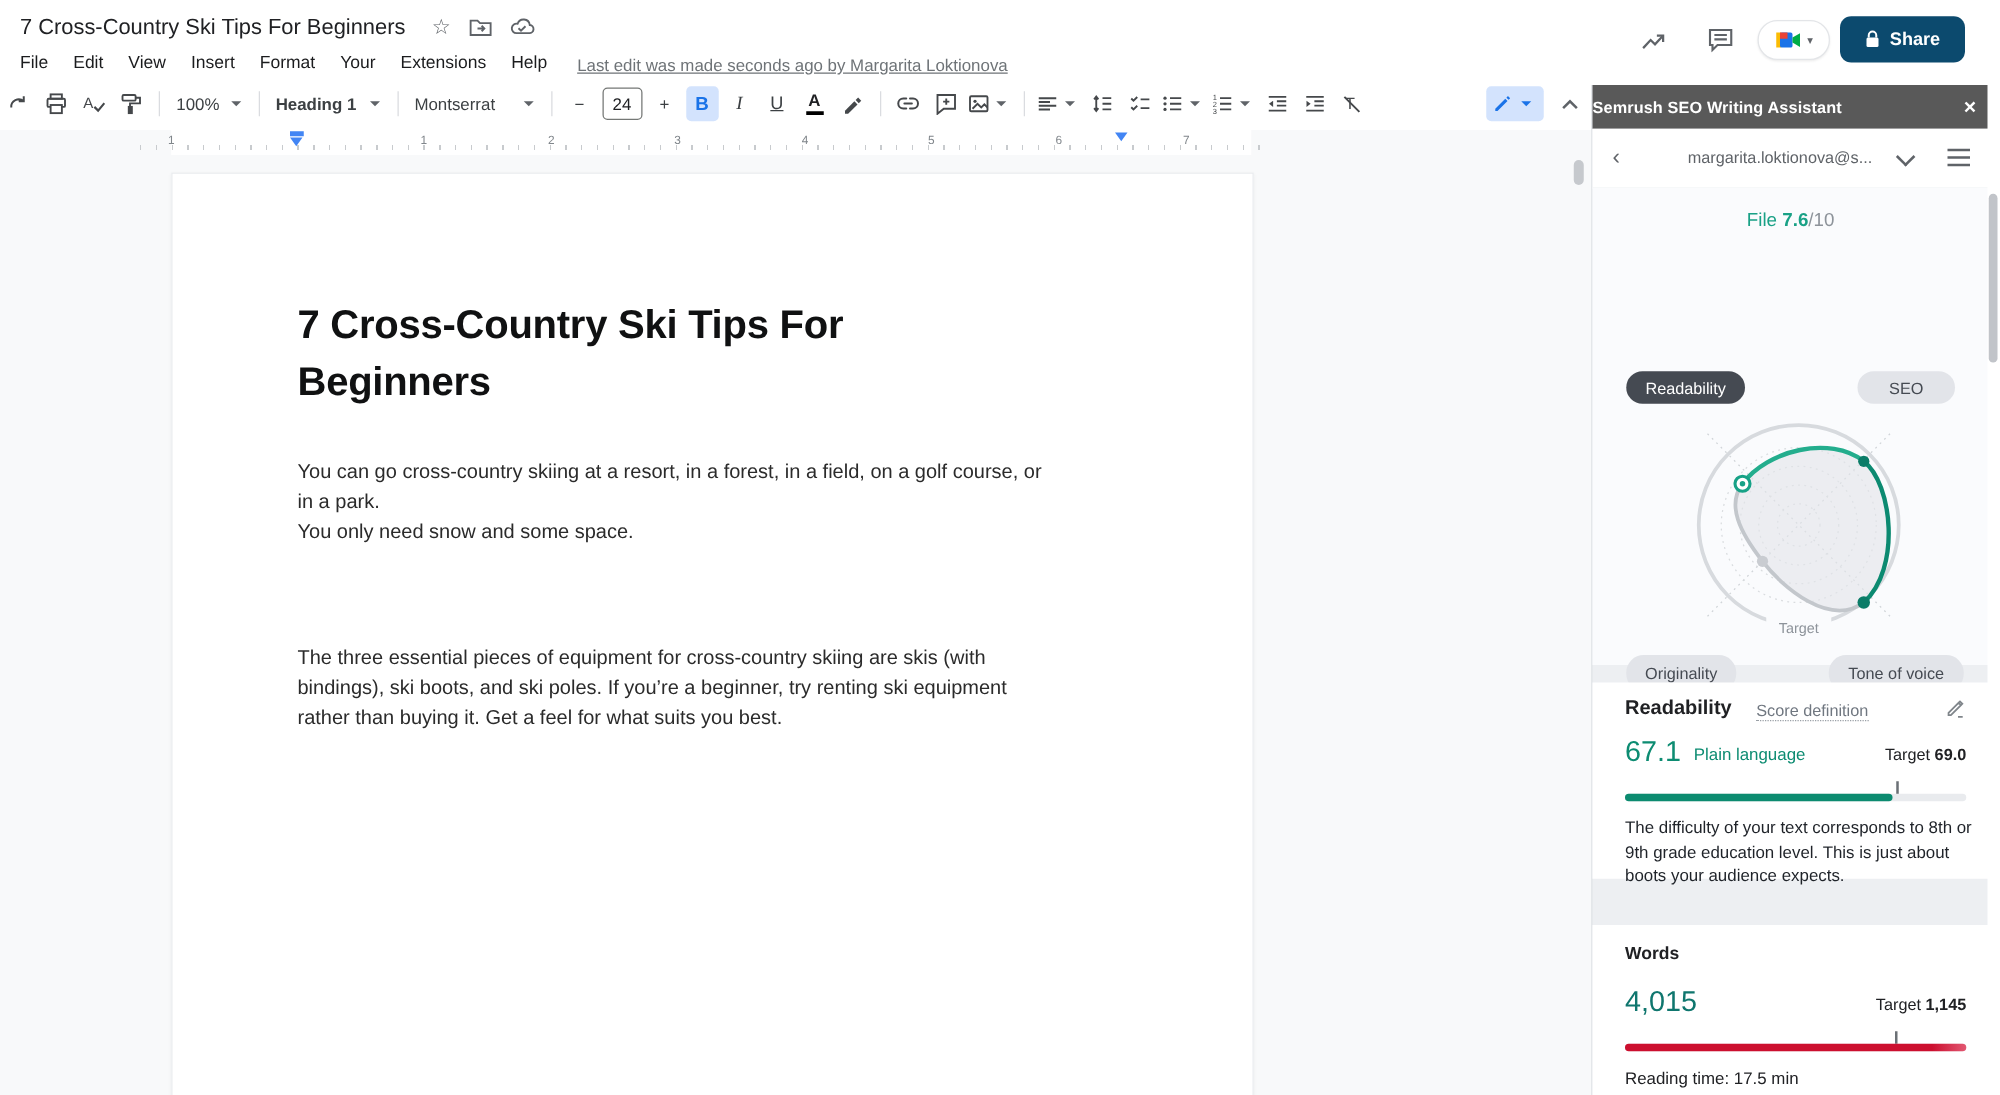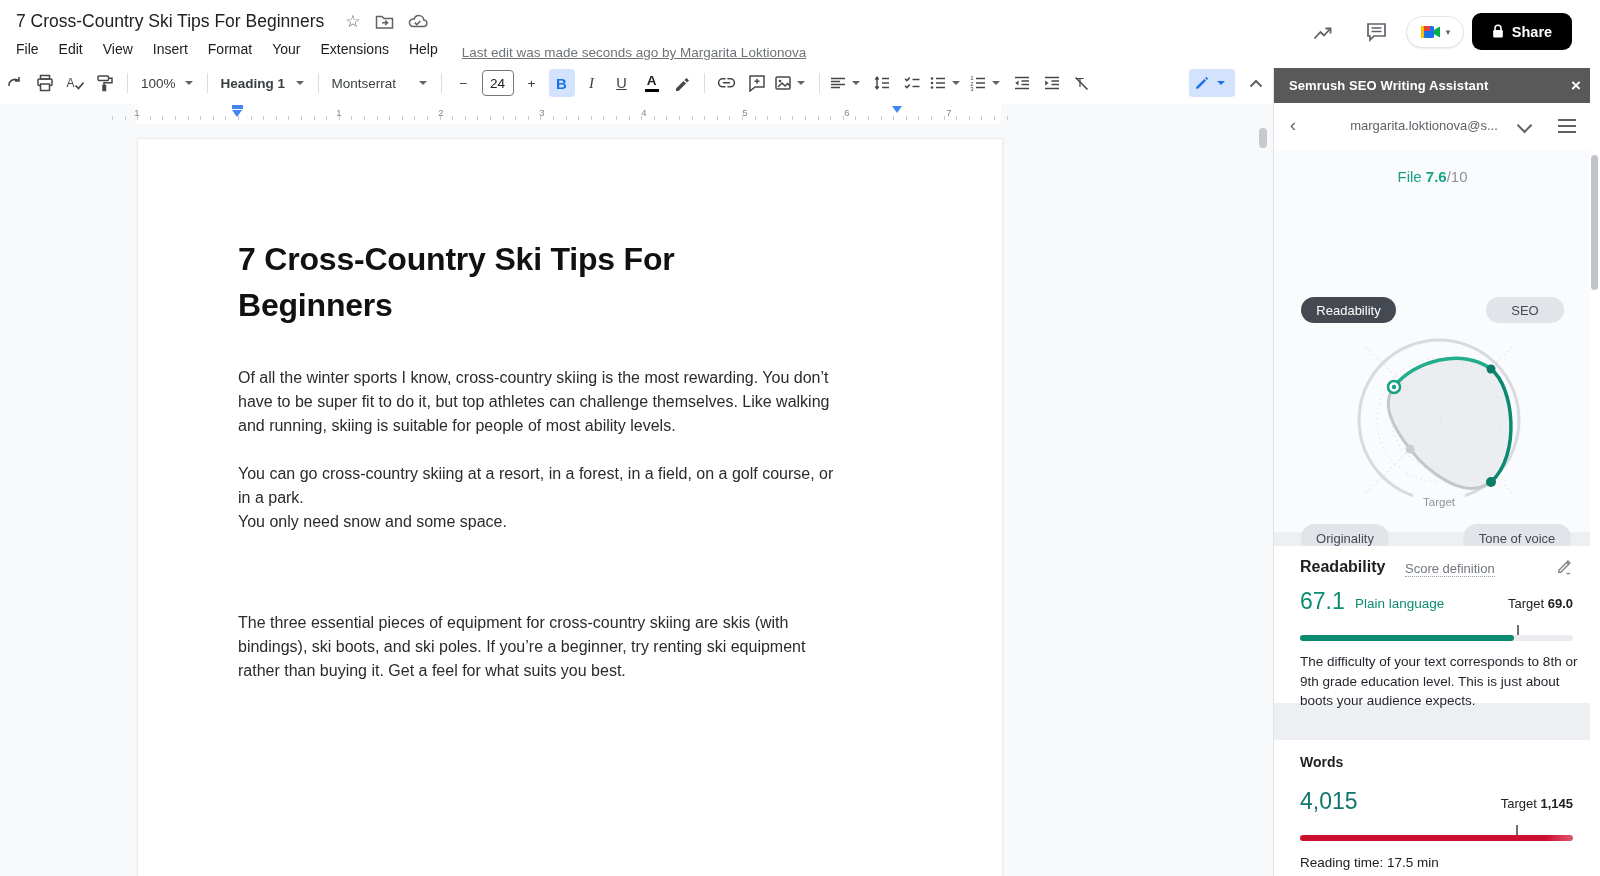--- a/index.html
+++ b/index.html
@@ -16,21 +16,21 @@
   .trow2{position:absolute;left:6px;top:36px;display:flex;align-items:flex-end;height:24px;}
   .menu-item{font-size:14px;color:#1b1c1e;padding:3px 10px;border-radius:4px;white-space:nowrap;}
   .last-edit{font-size:13.5px;color:#6e7377;text-decoration:underline;margin-left:14px;white-space:nowrap;}
 
   
   .tr-ic{position:absolute;color:#5f6368;}
   .meet-pill{position:absolute;left:1406px;top:16px;width:56px;height:30px;border:1px solid #e3e5e8;
              border-radius:16px;display:flex;align-items:center;justify-content:center;gap:4px;background:#fff;
              box-shadow:0 1px 2px rgba(0,0,0,.08);}
   .caret-sm{font-size:9px;color:#5f6368;}
-  .share-btn{position:absolute;left:1472px;top:13px;width:100px;height:37px;background:#000000;border-radius:9px;
+  .share-btn{position:absolute;left:1472px;top:13px;width:100px;height:37px;background:#0c4a6e;border-radius:9px;
              display:flex;align-items:center;justify-content:center;gap:8px;color:#fff;font-size:14.5px;font-weight:bold;}
 
   
   .toolbar{position:absolute;left:0;top:62px;width:1273px;height:42px;background:#fff;display:flex;align-items:center;
            border-bottom:1px solid #eceef0;}
   .tbtn{height:28px;min-width:26px;display:flex;align-items:center;justify-content:center;border-radius:4px;
         margin:0 2px;color:#45484b;position:relative;}
   .tbtn.active{background:#d3e3fd;}
   .ttxt{font-size:13.5px;color:#3c4043;padding:0 4px;white-space:nowrap;}
   .crt{width:0;height:0;border-left:4px solid transparent;border-right:4px solid transparent;
@@ -68,21 +68,21 @@
           margin:0 0 38px 0;max-width:560px;}
   .doc-p{font-size:16px;line-height:24px;margin:0;}
   .mb24{margin-bottom:24px;} .mb0{margin-bottom:0;}
   .doc-h2{font-size:25px;line-height:36px;font-weight:bold;color:#101112;margin:39px 0 0 0;white-space:nowrap;}
   .doc-p-last{margin-top:77px;}
   .doc-scroll{position:absolute;left:1259px;top:4px;width:8px;height:20px;background:#c6c9cd;border-radius:4px;}
 
   
   .panel{position:absolute;left:1273px;top:68px;width:317px;height:808px;background:#edeff2;border-left:1px solid #e0e3e6;}
   .sr-header{position:absolute;left:0;top:0;width:100%;height:35px;background:#595959;display:flex;align-items:center;}
-  .sr-title{color:#fff;font-size:13px;font-weight:bold;margin-left:15px;letter-spacing:.1px;}
+  .sr-title{color:#fff;font-size:13px;font-weight:bold;letter-spacing:.1px;}
   .sr-close{position:absolute;right:10px;top:0;height:35px;display:flex;align-items:center;color:#fff;
             font-size:17px;font-weight:bold;}
   .sr-account{position:absolute;left:0;top:35px;width:100%;height:47px;background:#fff;border-bottom:1px solid #e7e9ec;}
   .sr-back{position:absolute;left:16px;top:11px;font-size:18px;color:#5f6368;line-height:22px;}
   .sr-email{position:absolute;left:60px;top:15px;width:180px;text-align:center;font-size:13px;color:#5f6368;white-space:nowrap;}
   .sr-chev{position:absolute;left:245px;top:17px;width:9px;height:9px;border-right:2px solid #5f6368;
            border-bottom:2px solid #5f6368;transform:rotate(45deg);}
   .sr-burger{position:absolute;right:15px;top:16px;width:18px;}
   .sr-burger div{height:2px;background:#5f6368;margin-bottom:4px;}
 
@@ -370,21 +370,20 @@
     <span class="rnum" style="left:949px;">7</span>
     <div class="ind-rect"></div>
     <div class="ind-tri" style="left:232px;"></div>
     <div class="ind-tri" style="left:892px;top:2px;"></div>
   </div>
 
   <div class="canvas">
     <div class="page">
       <div class="doc-content">
         <div class="doc-h1">7 Cross-Country Ski Tips For Beginners</div>
-        <p class="doc-p mb24">Of all the winter sports I know, cross-country skiing is the most rewarding. You don’t have to be super fit to do it, but top athletes can challenge themselves. Like walking and running, skiing is suitable for people of most ability levels.</p>
         <p class="doc-p mb0">You can go cross-country skiing at a resort, in a forest, in a field, on a golf course, or in a park.</p>
         <p class="doc-p mb24">You only need snow and some space.</p>
         <p class="doc-p doc-p-last">The three essential pieces of equipment for cross-country skiing are skis (with bindings), ski boots, and ski poles. If you’re a beginner, try renting ski equipment rather than buying it. Get a feel for what suits you best.</p>
       </div>
     </div>
     <div class="doc-scroll"></div>
 
   </div>
 
   <div class="panel">

